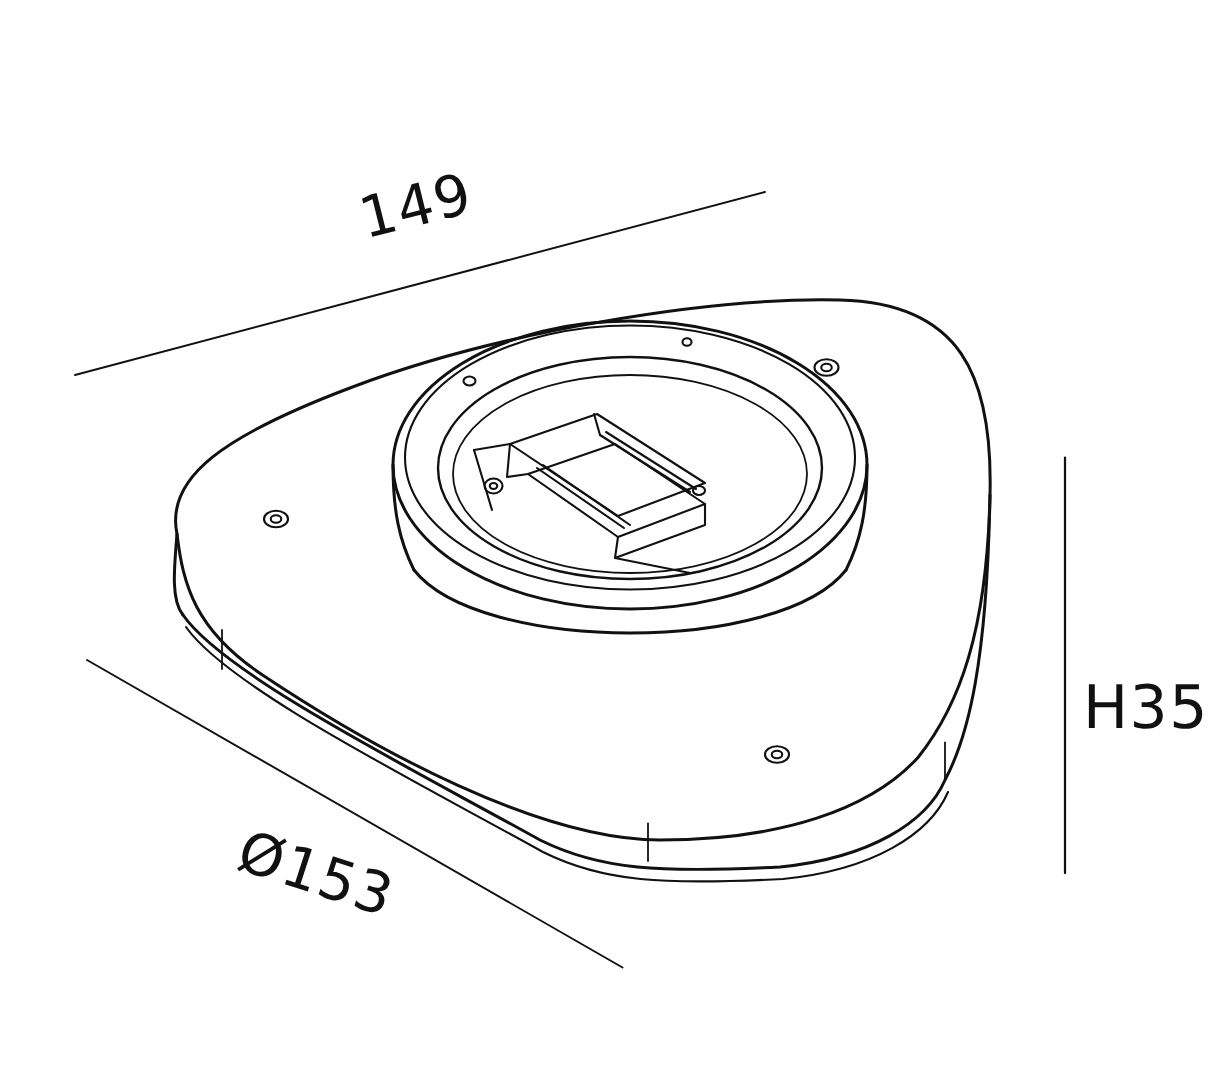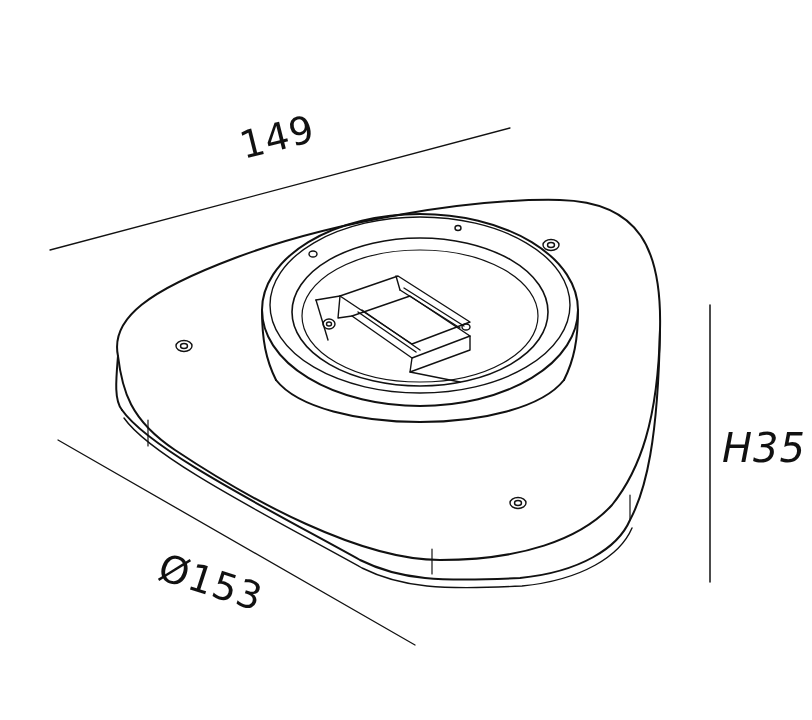--- a/index.html
+++ b/index.html
@@ -1,21 +1,21 @@
 <!DOCTYPE html>
 <html><head>
 <meta charset="utf-8">
 <style>
   html, body { margin: 0; padding: 0; background: #ffffff; }
   body { width: 812px; height: 720px; overflow: hidden; position: relative; font-family: "DejaVu Sans", sans-serif; }
   #drawing { position: absolute; left: 0; top: 0; width: 812px; height: 720px; }
   .dim-label { position: absolute; font-family: "DejaVu Sans", sans-serif; color: #111; font-size: 38px; line-height: 1; white-space: nowrap; letter-spacing: 1px; }
   #label-width { left: 236px; top: 128px; transform: rotate(-14deg); transform-origin: left top; }
   #label-diameter { left: 166px; top: 548px; transform: rotate(18deg); transform-origin: left top; }
-  #label-height { left: 722px; top: 428px; font-size: 40px; font-style: italic; }
+  #label-height { left: 722px; top: 452px; font-size: 40px; }
 </style>
 </head>
 <body>
 
 <svg id="drawing" viewBox="0 0 812 720" xmlns="http://www.w3.org/2000/svg" fill="none" stroke="#111" stroke-linecap="round" stroke-linejoin="round">
 
   <g stroke-width="1.3">
     <line x1="50" y1="250" x2="510" y2="128"></line>
   </g>
   <g stroke-width="1.3">

